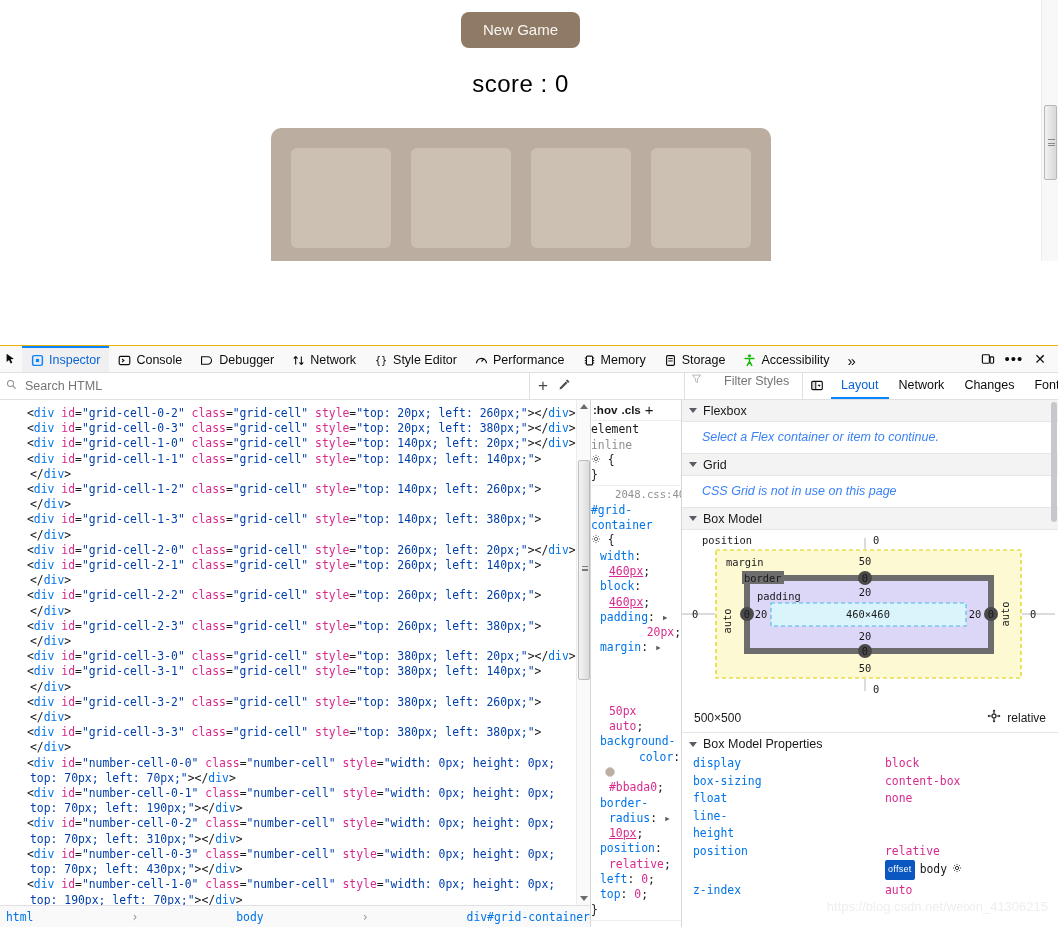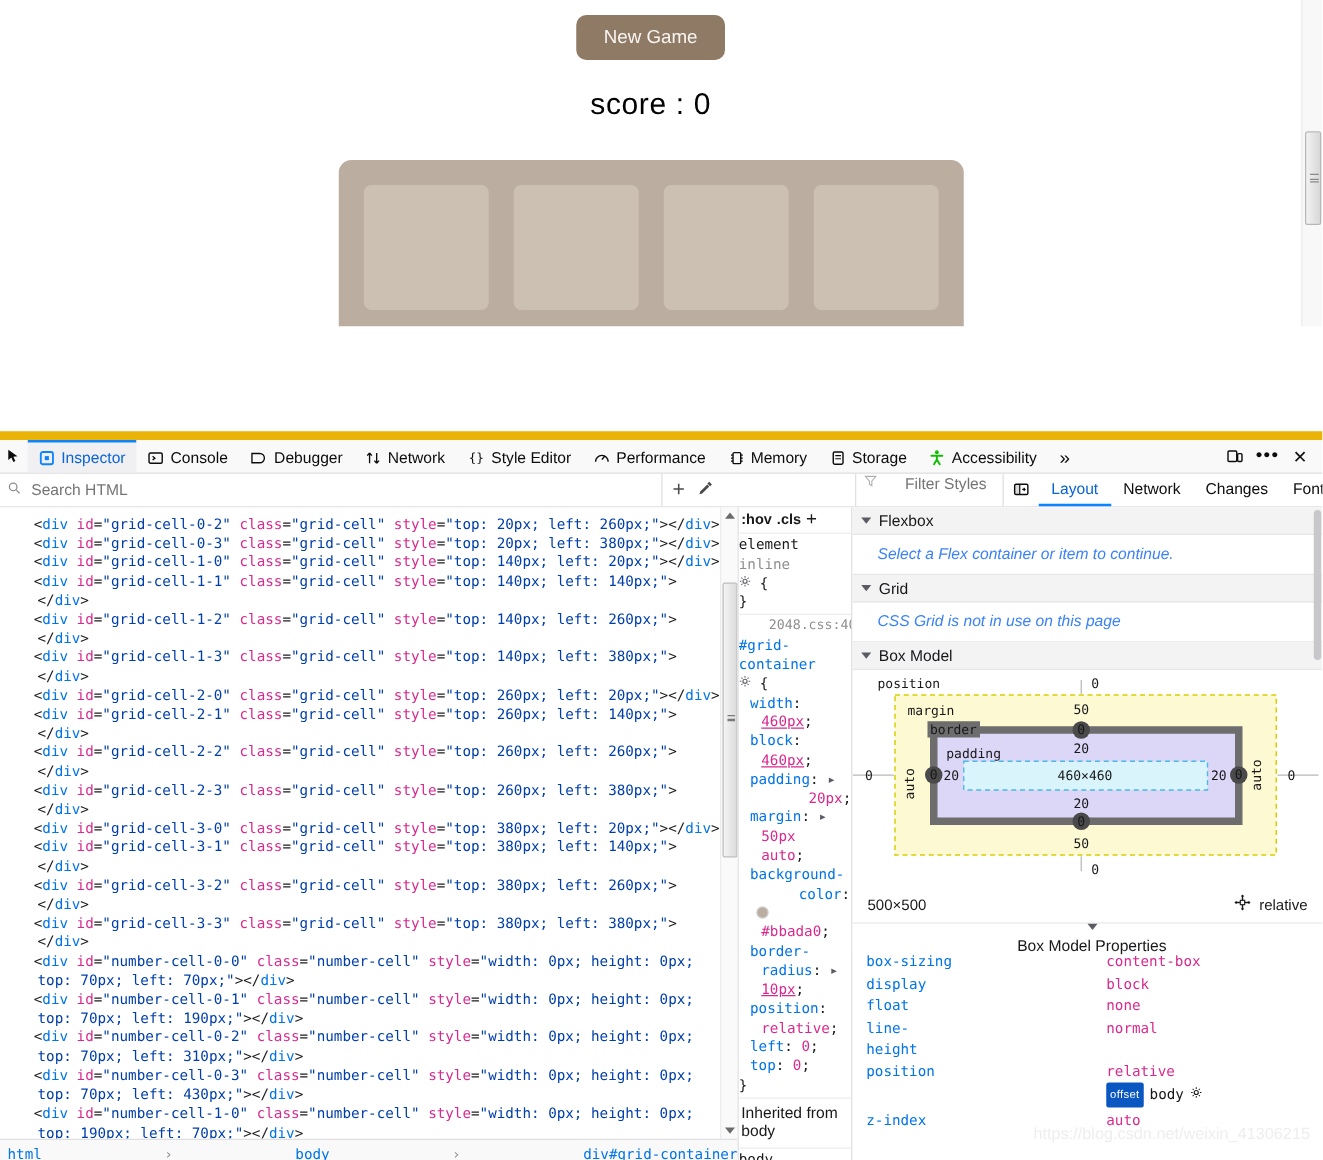--- a/index.html
+++ b/index.html
@@ -74,21 +74,21 @@
   #page-scrollbar .arrow-down {
     position:absolute; left:4px; bottom:4px;
     width:0;height:0;border-left:4px solid transparent;border-right:4px solid transparent;
     border-top:5px solid #6b6b6b;
   }
 
   
   #devtools {
     position:absolute; left:0; top:345px; width:1058px; height:583px;
     background:#fff;
-    border-top:7px solid #eab308;
+    border-top:1px solid #eab308;
     font-size:12px;
     color:#18181b;
   }
 
   
   #dt-toolbar {
     display:flex; align-items:stretch;
     height:27px;
     background:#f9f9fa;
     border-bottom:1px solid #e0e0e2;
@@ -571,21 +571,21 @@
         <div><span class="prop">width</span><span class="brace">:</span></div>
         <div style="padding-left:18px;"><span class="val-u">460px</span><span class="brace">;</span></div>
 
         <div><span class="prop">block</span><span class="brace">:</span></div>
         <div style="padding-left:18px;"><span class="val-u">460px</span><span class="brace">;</span></div>
 
         <div><span class="prop">padding</span><span class="brace">:</span> <span class="tri">▸</span></div>
         <div style="padding-left:24px;text-align:right;"><span class="val">20px</span><span class="brace">;</span></div>
 
         <div><span class="prop">margin</span><span class="brace">:</span> <span class="tri">▸</span></div>
-        <div style="padding-left:18px;"><span class="val">50px</span></div>
+        <div style="padding-left:18px;margin-top:48px;"><span class="val">50px</span></div>
         <div style="padding-left:18px;"><span class="val">auto</span><span class="brace">;</span></div>
 
         <div><span class="prop">background-</span></div>
         <div style="padding-left:48px;"><span class="prop" style="padding-left:0;">color</span><span class="brace">:</span></div>
         <div><span class="swatch"></span></div>
         <div style="padding-left:18px;"><span class="val">#bbada0</span><span class="brace">;</span></div>
 
         <div><span class="prop">border-</span></div>
         <div style="padding-left:18px;"><span class="prop" style="padding-left:0;">radius</span><span class="brace">:</span> <span class="tri">▸</span></div>
         <div style="padding-left:18px;"><span class="val-u">10px</span><span class="brace">;</span></div>
@@ -687,41 +687,40 @@
             <svg width="14" height="14" viewBox="0 0 16 16">
                 <path d="M8 1.4 L8 14.6 M1.4 8 L14.6 8" stroke="#18181b" stroke-width="1.3"></path>
                 <path d="M8 0.6 L6.4 2.6 L9.6 2.6 Z M8 15.4 L6.4 13.4 L9.6 13.4 Z M0.6 8 L2.6 6.4 L2.6 9.6 Z M15.4 8 L13.4 6.4 L13.4 9.6 Z" fill="#18181b"></path>
                 <rect x="6" y="6" width="4" height="4" fill="#fff" stroke="#18181b" stroke-width="1"></rect>
               </svg>
           </span>
           <span>relative</span>
         </span>
       </div>
 
-      <div class="accordion-hdr" style="background:#fff;border-bottom:none;flex-direction:column;">
+      <div class="accordion-hdr" style="background:#fff;border-bottom:none;">
         <span class="caret"></span>
         <span>Box Model Properties</span>
       </div>
 
       <div id="bmp-table">
+        <div class="row">
+            <span class="k">display</span>
+            <span class="v">block</span>
+          </div>
         <div class="row">
             <span class="k">box-sizing</span>
             <span class="v">content-box</span>
-          </div>
-        <div class="row">
-            <span class="k">display</span>
-            <span class="v">block</span>
           </div>
         <div class="row">
             <span class="k">float</span>
             <span class="v">none</span>
           </div>
         <div class="row">
             <span class="k">line-height</span>
-            <span class="v">normal</span>
           </div>
         <div class="row">
             <span class="k">position</span>
             <span class="v">relative</span>
           </div>
         <div class="row" style="padding-left:11px;">
           <span class="k"></span>
           <span class="v" style="display:flex;align-items:center;gap:5px;color:#18181b;">
             <span class="offset-chip">offset</span>
             <span>body</span>

